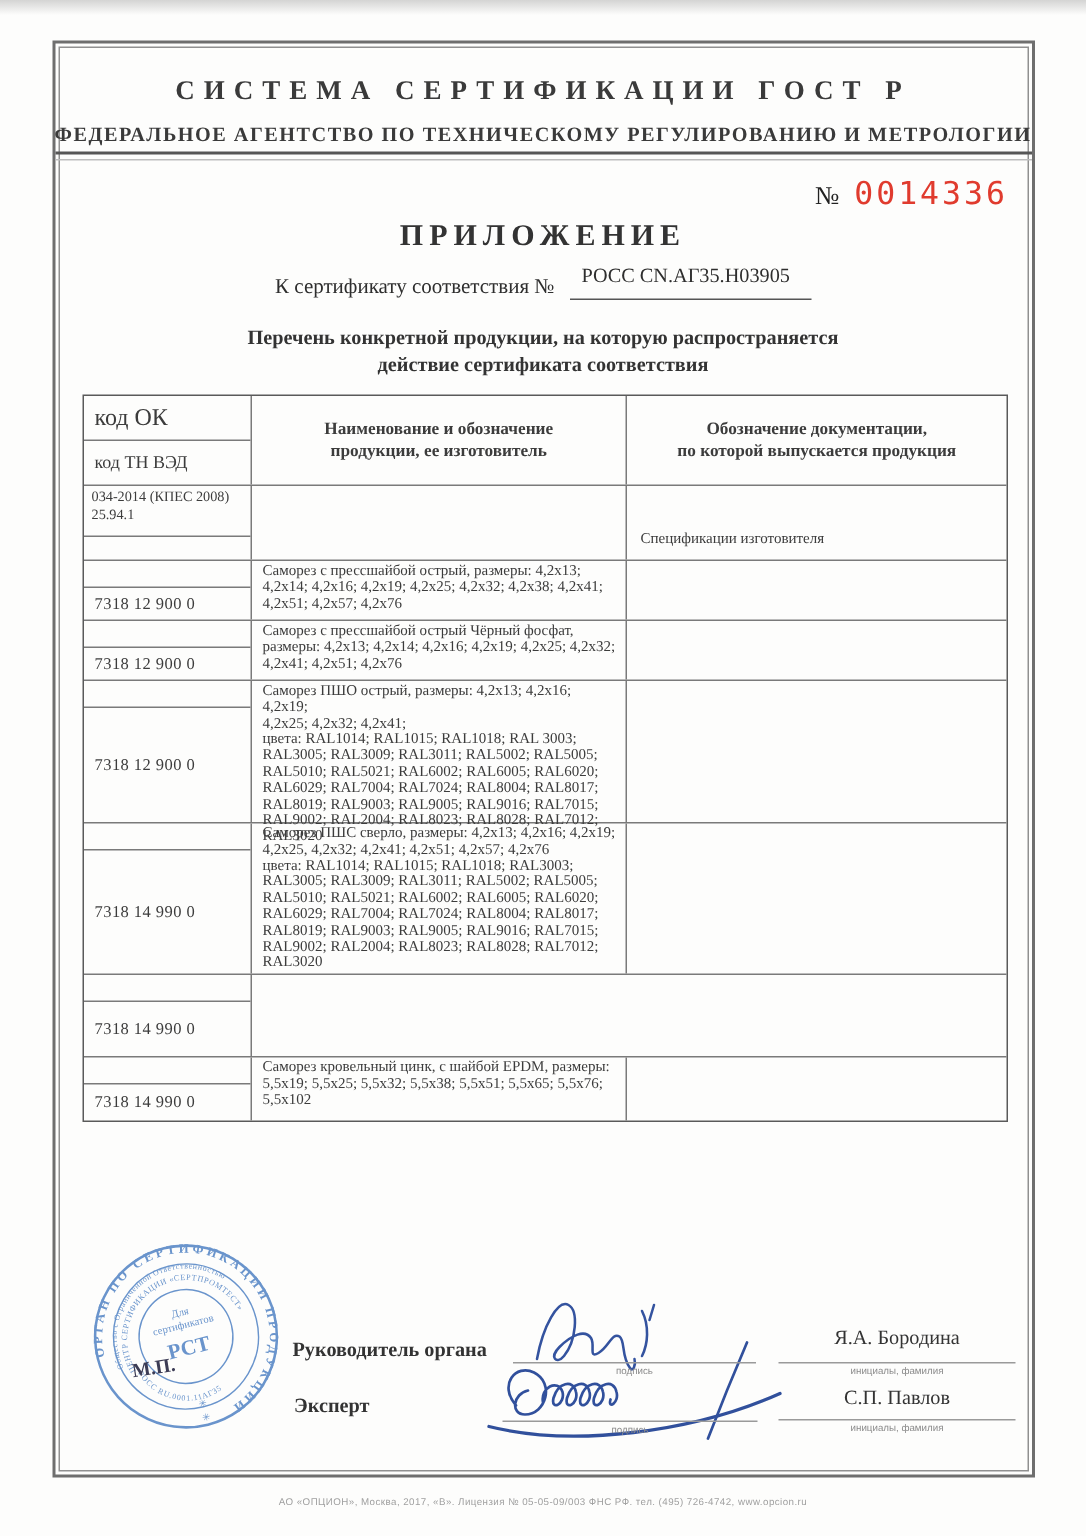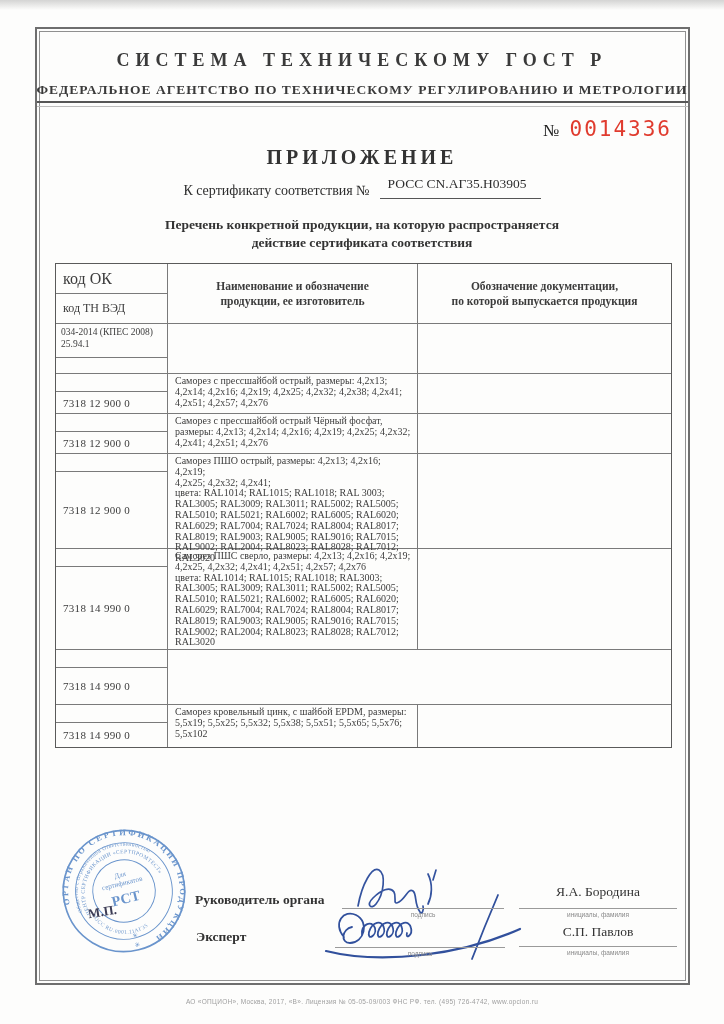--- a/index.html
+++ b/index.html
@@ -109,21 +109,21 @@
     font-family:"Liberation Sans", sans-serif; font-size:6.5px; color:#a0a0a0;
     letter-spacing:.3px;
   }
 </style>
 </head>
 <body>
 
 <div class="page">
   <div class="frame"></div>
 
-  <div class="doc-title">СИСТЕМА ТЕХНИЧЕСКОМУ ГОСТ Р</div>
+  <div class="doc-title">СИСТЕМА СЕРТИФИКАЦИИ ГОСТ Р</div>
   <div class="doc-subtitle">ФЕДЕРАЛЬНОЕ АГЕНТСТВО ПО ТЕХНИЧЕСКОМУ РЕГУЛИРОВАНИЮ И МЕТРОЛОГИИ</div>
   <div class="head-rule"></div>
 
   <div class="serial">
     <span class="serial-no">№</span>
     <span class="serial-digits">0014336</span>
   </div>
 
   <div class="appendix-title">ПРИЛОЖЕНИЕ</div>
 
@@ -147,20 +147,21 @@
 по которой выпускается продукция</div>
     </div>
 
     <div class="t-row r0">
       <div class="c1">
         <div class="c1-top-filled">034-2014 (КПЕС 2008)
 25.94.1</div>
         <div class="c1-bot"></div>
       </div>
       <div class="c2 prod"></div>
+      <div class="c3 doc-cell">Спецификации изготовителя</div>
     </div>
 
     <div class="t-row r1">
       <div class="c1">
         <div class="c1-top"></div>
         <div class="c1-bot">7318 12 900 0</div>
       </div>
       <div class="c2 prod">Саморез с прессшайбой острый, размеры: 4,2х13;
 4,2х14; 4,2х16; 4,2х19; 4,2х25; 4,2х32; 4,2х38; 4,2х41;
 4,2х51; 4,2х57; 4,2х76</div>

